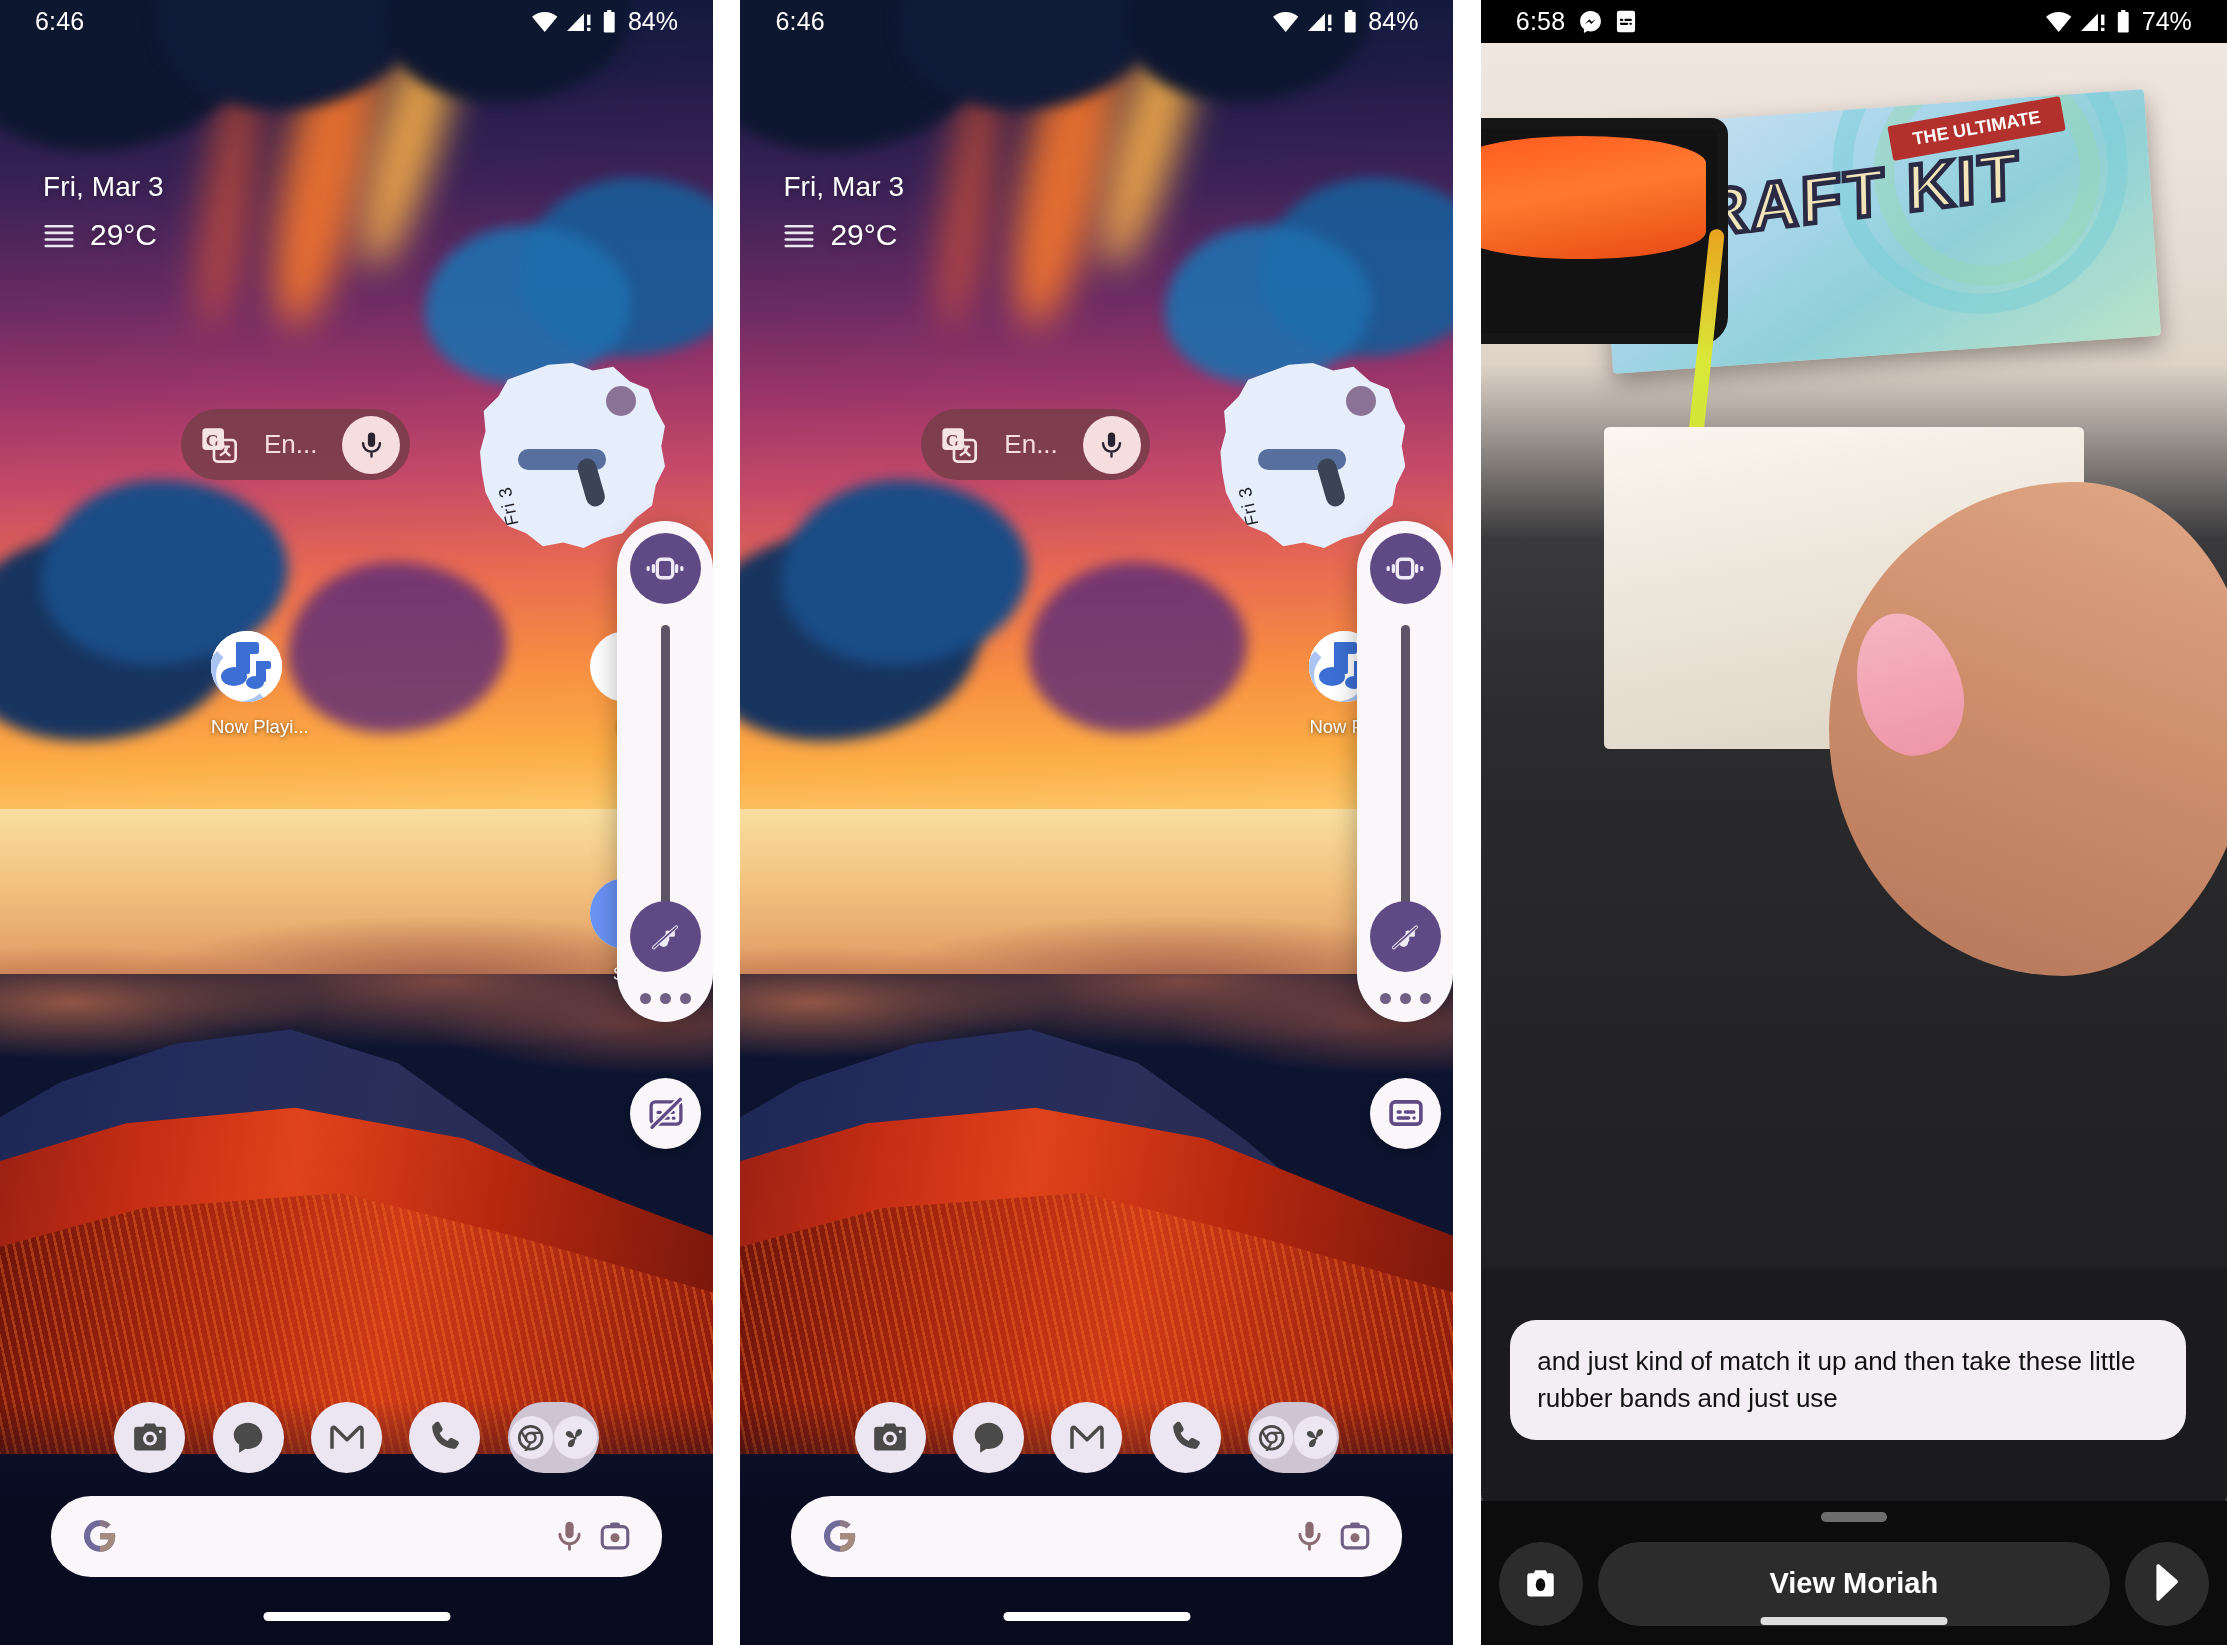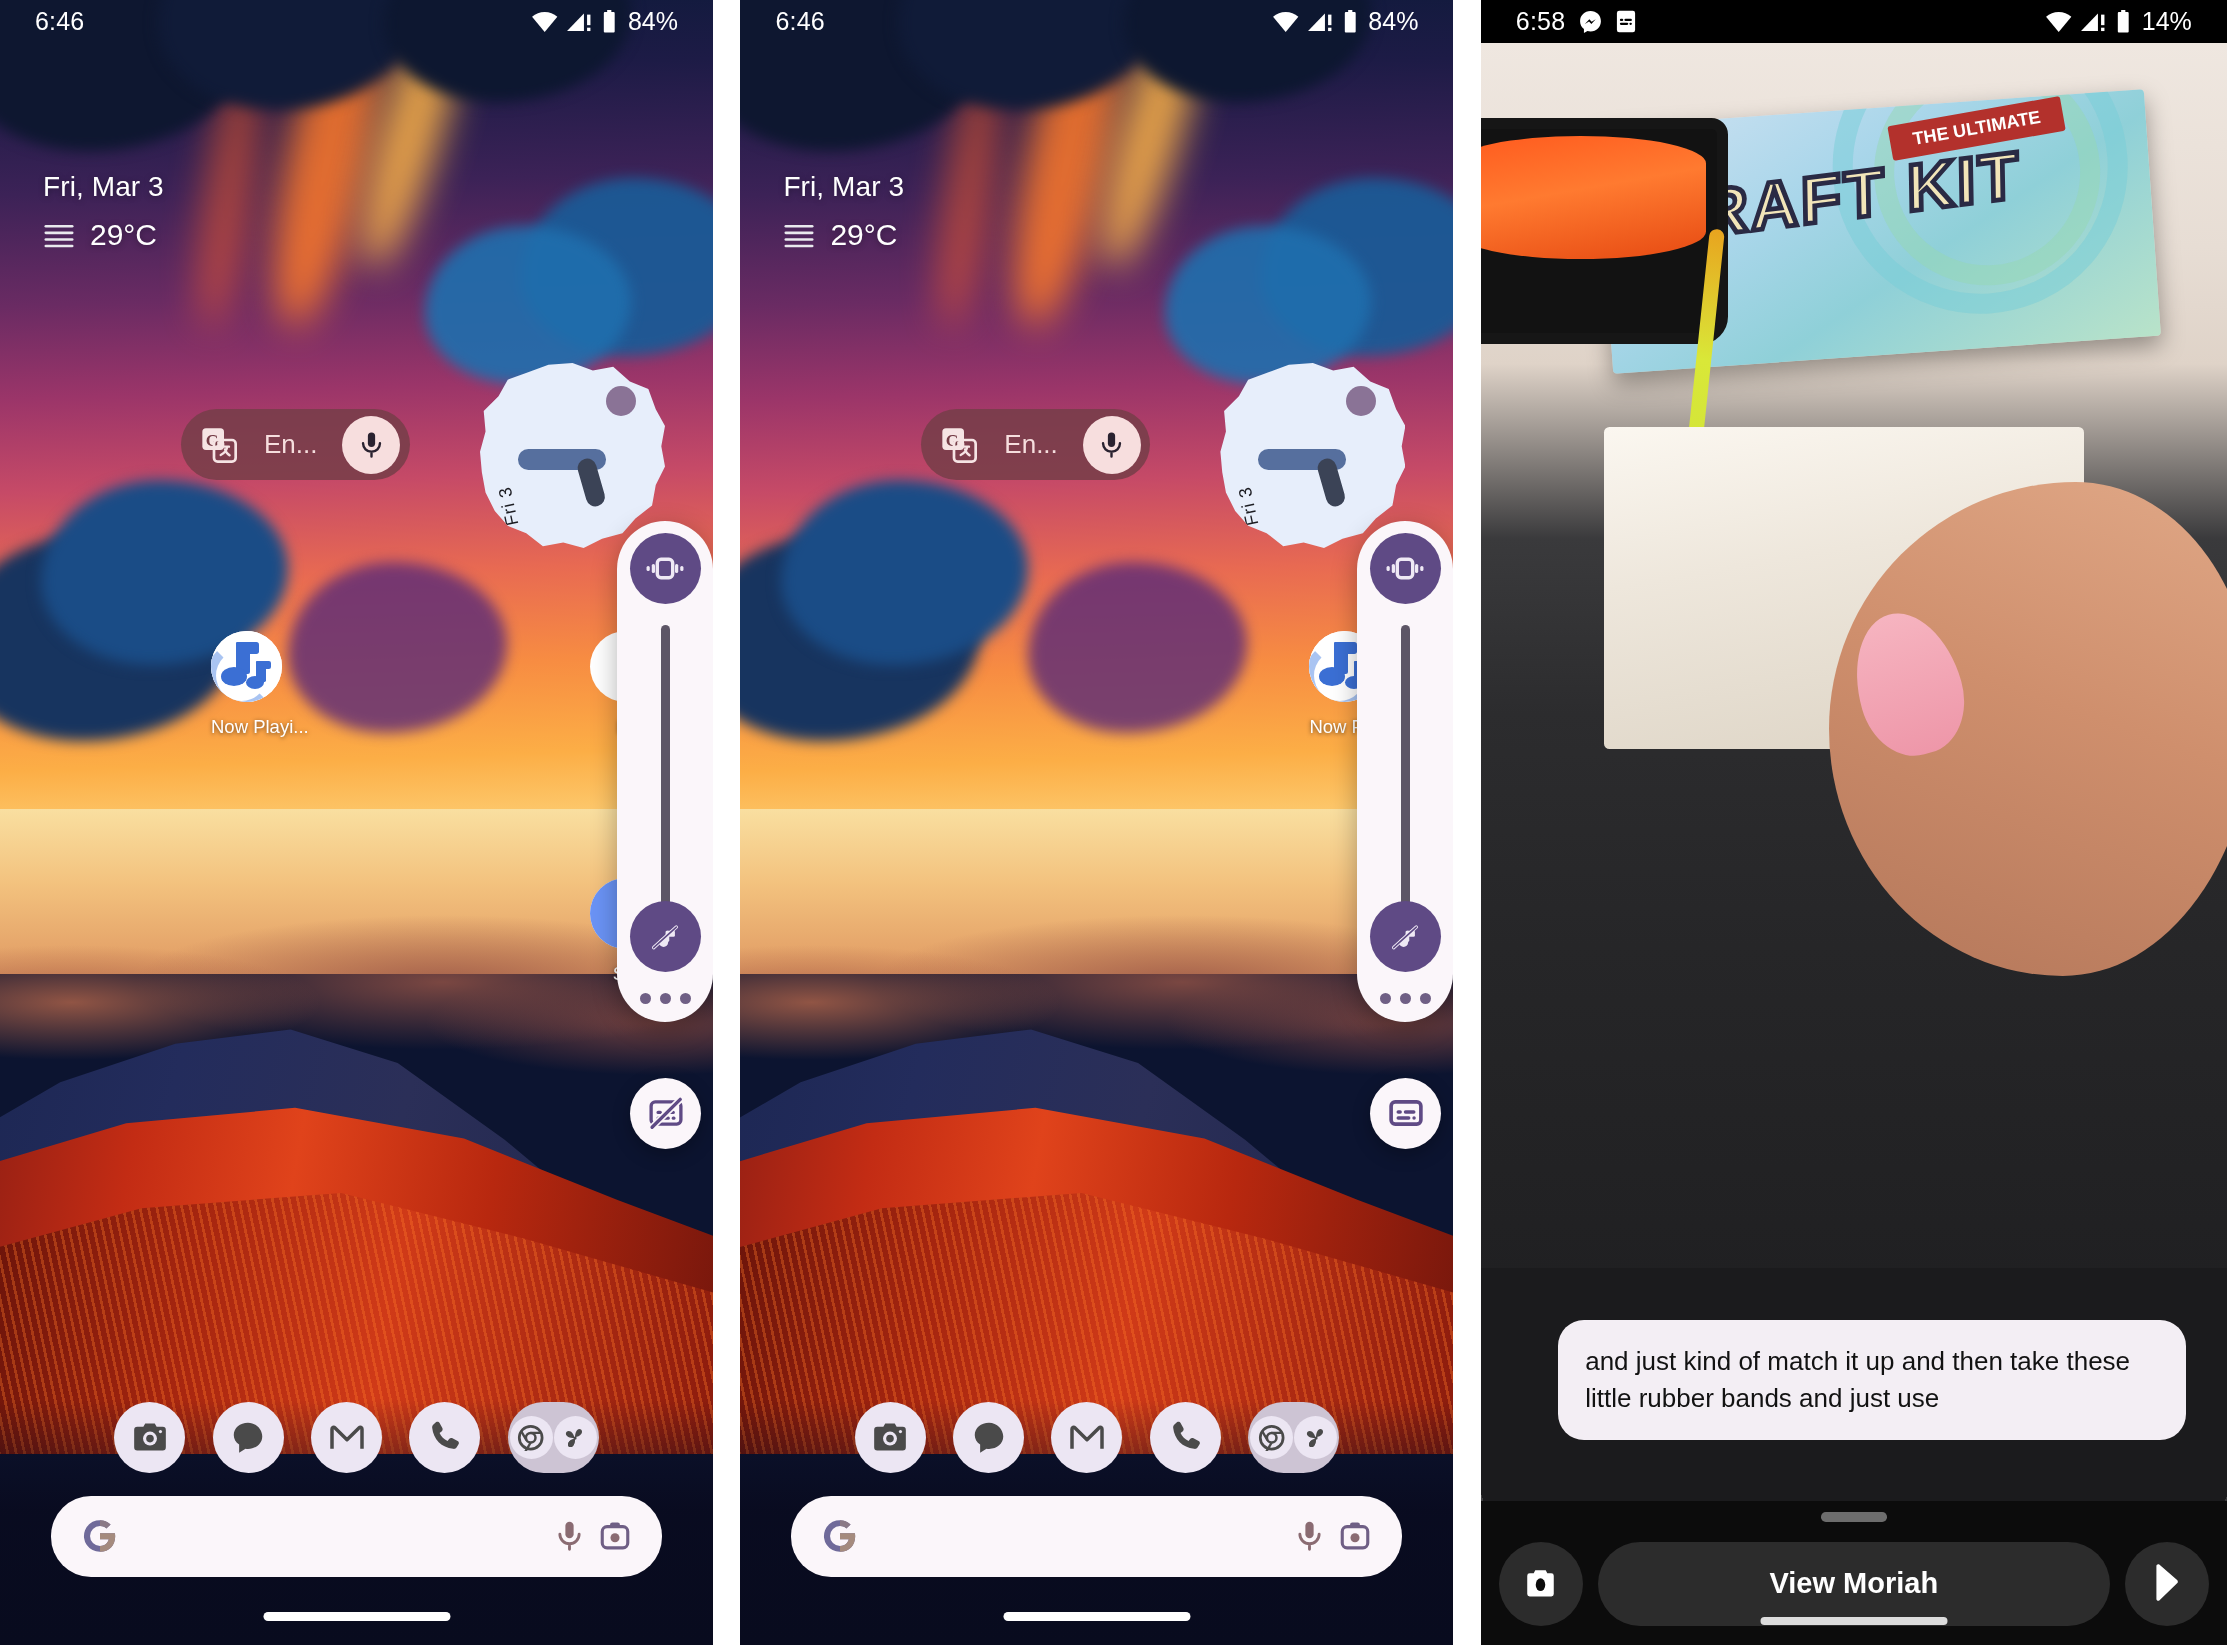--- a/index.html
+++ b/index.html
@@ -264,21 +264,21 @@
     clip-path: polygon(50% 0,62% 16%,78% 8%,80% 26%,97% 28%,86% 42%,100% 54%,84% 62%,92% 80%,73% 78%,68% 97%,54% 84%,40% 99%,33% 81%,14% 86%,18% 67%,0 60%,14% 47%,2% 32%,20% 28%,19% 9%,36% 16%);
   }
   .vp-avatar .me { font-size: 15px; font-style: italic; font-weight: 700; color: #111; font-family: "Liberation Serif", serif; }
   .vp-names { flex: 1; min-width: 0; }
   .vp-name { color: #fff; font-size: 26px; font-weight: 400; line-height: 1.15; }
   .vp-sub { color: #cfcfcf; font-size: 22.6px; margin-top: 4.1px; }
   .vp-hicon { flex: 0 0 auto; padding: 0 5.5px; }
 
   .caption-bubble {
     position: absolute; left: 29px; right: 41px; bottom: 206px; z-index: 16;
-    background: #f3eef4; border-radius: 26px; padding: 23px 27.4px; margin-left: 48px;
+    background: #f3eef4; border-radius: 26px; padding: 23px 27.4px;
   }
   .caption-bubble p { color: #121212; font-size: 26px; line-height: 1.42; }
 
   .vp-bottom {
     position: absolute; left: 0; right: 0; bottom: 0; height: 145px; z-index: 17;
     background: #0c0c0c; display: flex; align-items: center; padding: 20.6px 18px 0; gap: 15px;
   }
   .vp-grabber { position: absolute; left: 50%; transform: translateX(-50%); top: 11px; width: 66px; height: 9.6px; border-radius: 4.8px; background: #6d6d6d; }
   .vp-cam { width: 84px; height: 84px; border-radius: 42px; background: #2c2c2c; display:flex; align-items:center; justify-content:center; flex:0 0 auto; }
   .vp-profile {
@@ -780,21 +780,21 @@
               <path fill="#fff" d="M1 18.6 17 2v16.6z"></path>
               <rect x="20" y="3" width="3.2" height="10" fill="#fff"></rect>
               <rect x="20" y="15.4" width="3.2" height="3.2" fill="#fff"></rect>
             </svg>
         </span>
         <span class="ico">
           <svg width="16.5" height="23" viewBox="0 0 14 22">
               <path fill="#fff" d="M5 0h4v2h2.2a1 1 0 0 1 1 1v17.5a1 1 0 0 1-1 1H2.8a1 1 0 0 1-1-1V3a1 1 0 0 1 1-1H5z"></path>
             </svg>
         </span>
-        <span class="sb-pct">14%</span>
+        <span class="sb-pct">74%</span>
       </div>
     </div>
 
     <div class="vp-media">
       <div class="vm-bg"></div>
       <div class="vm-card">
         <div class="arc" style="left:233px;top:-82px;width:295px;height:295px;border-color:rgba(120,205,215,.5)"></div>
         <div class="arc" style="left:274px;top:-41px;width:226px;height:226px;border-color:rgba(150,215,180,.5)"></div>
         <div class="vm-banner">THE ULTIMATE</div>
         <div class="ttl">CRAFT KIT</div>

